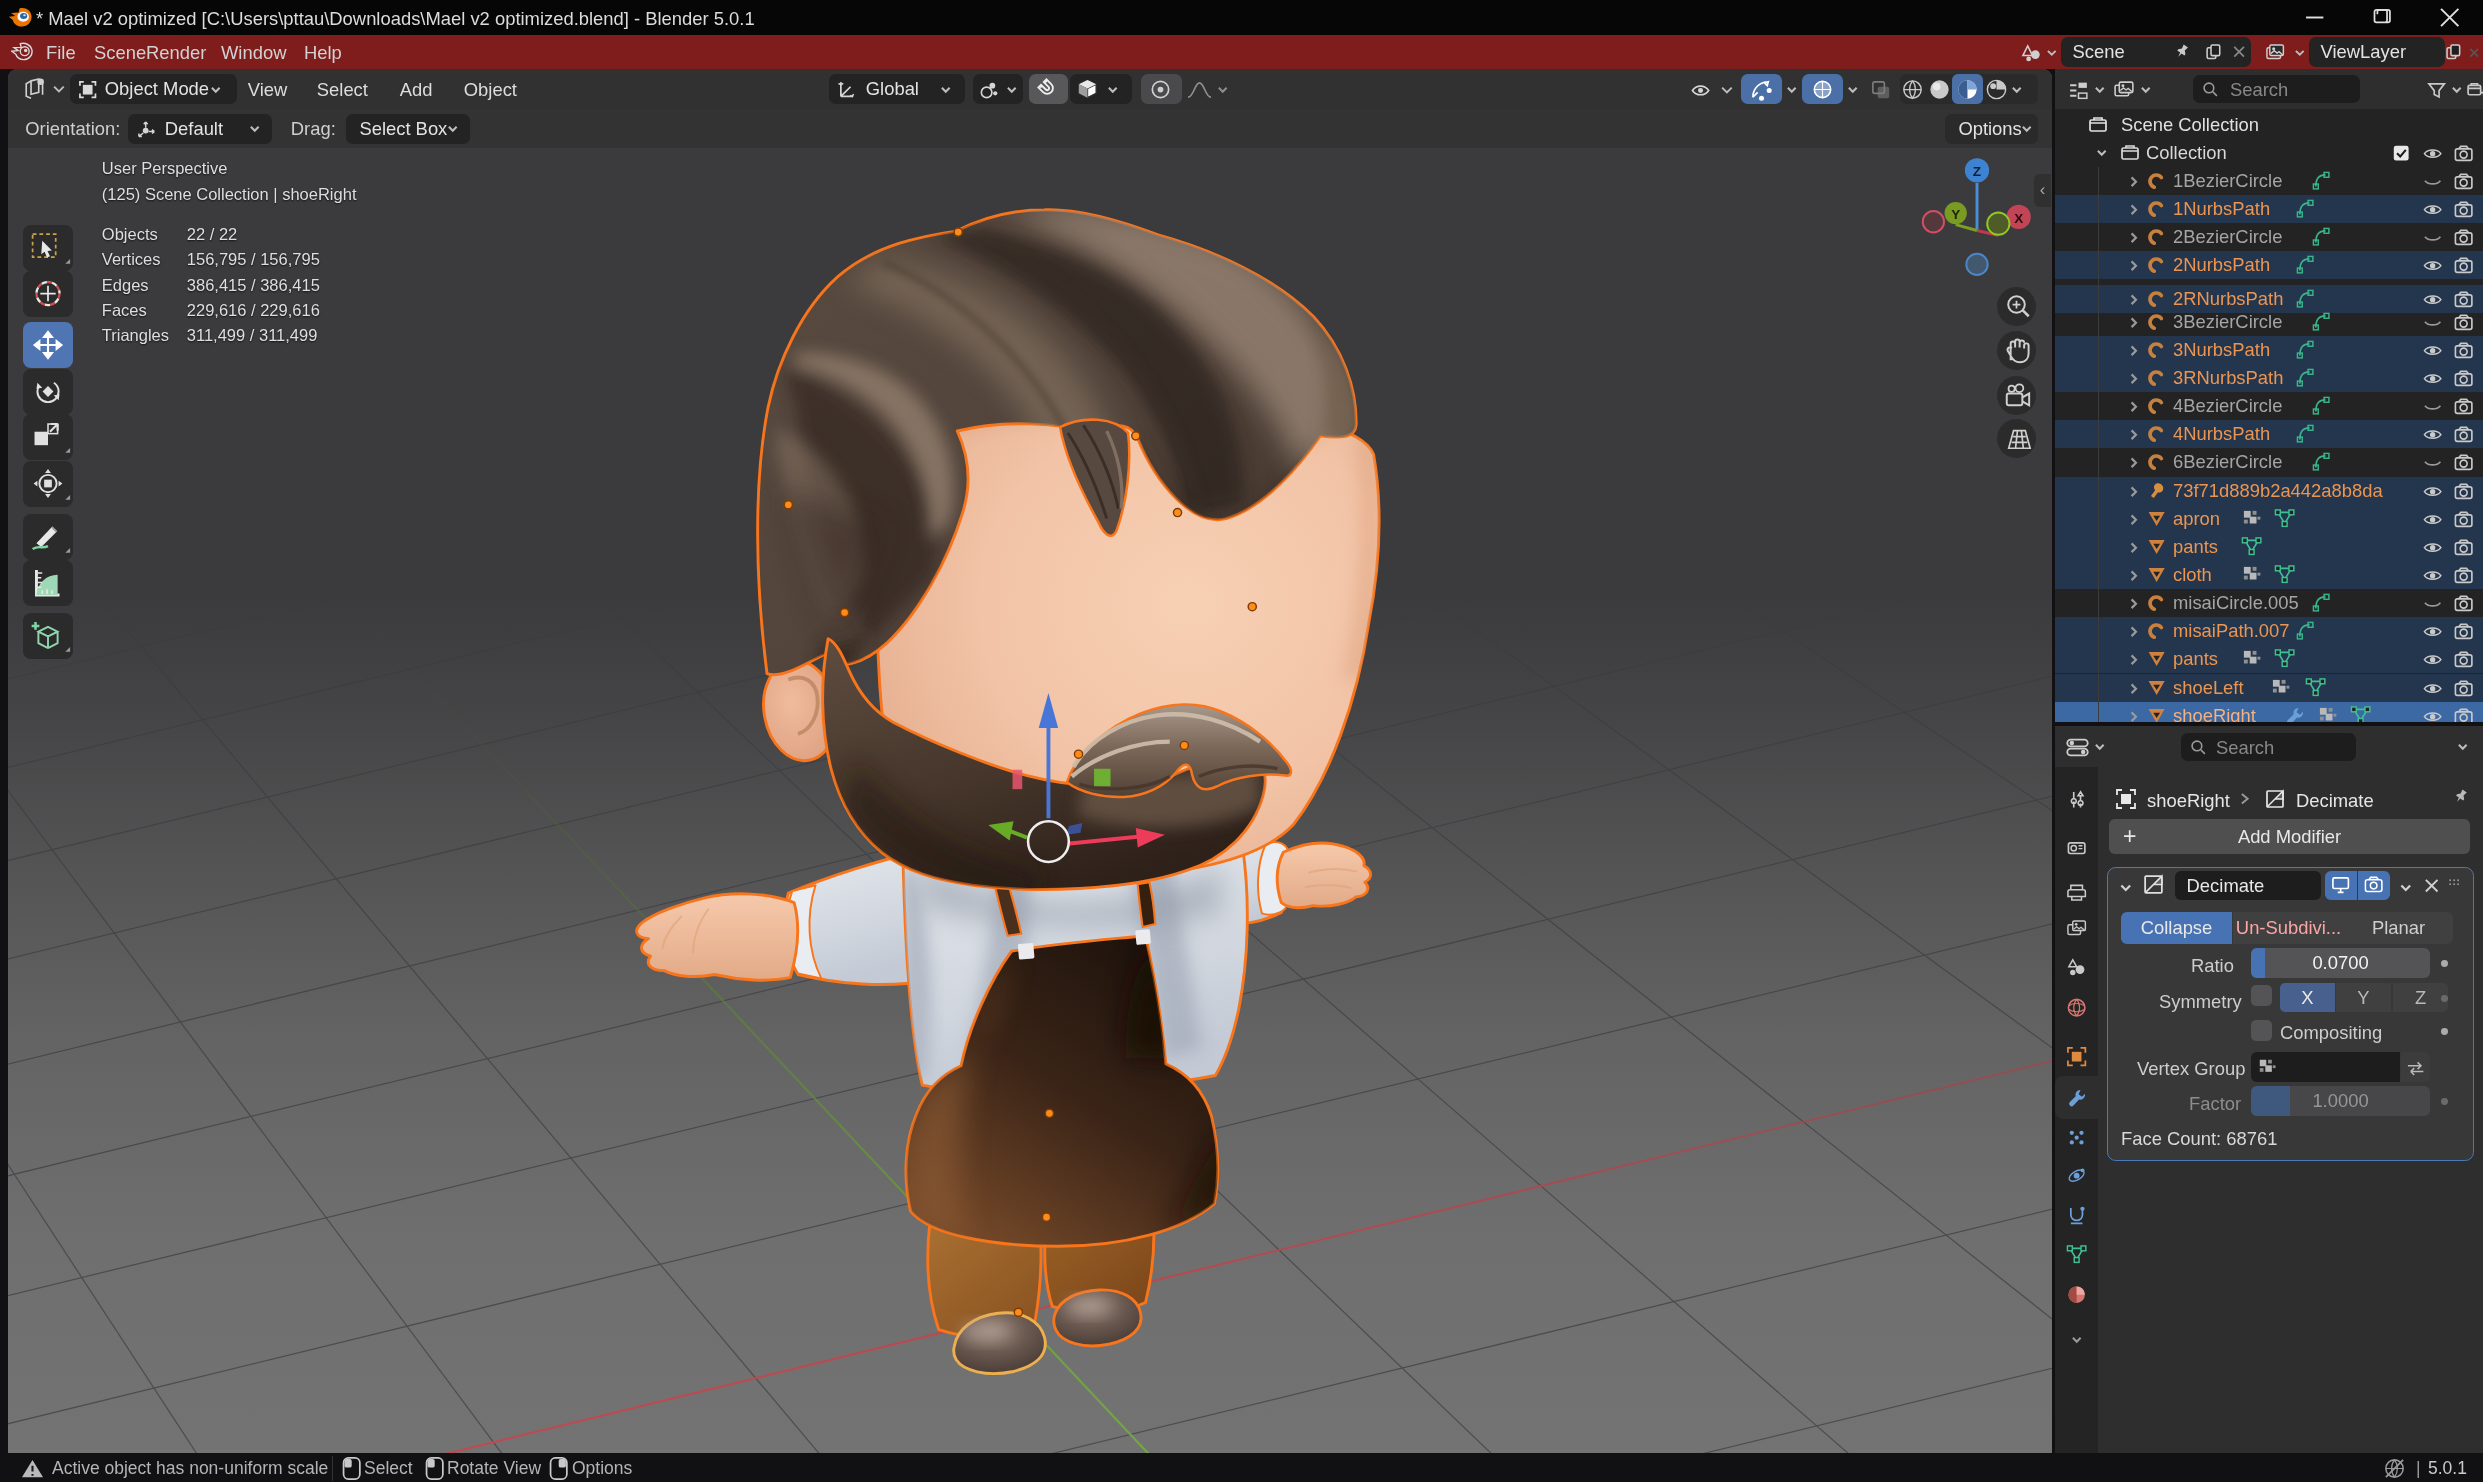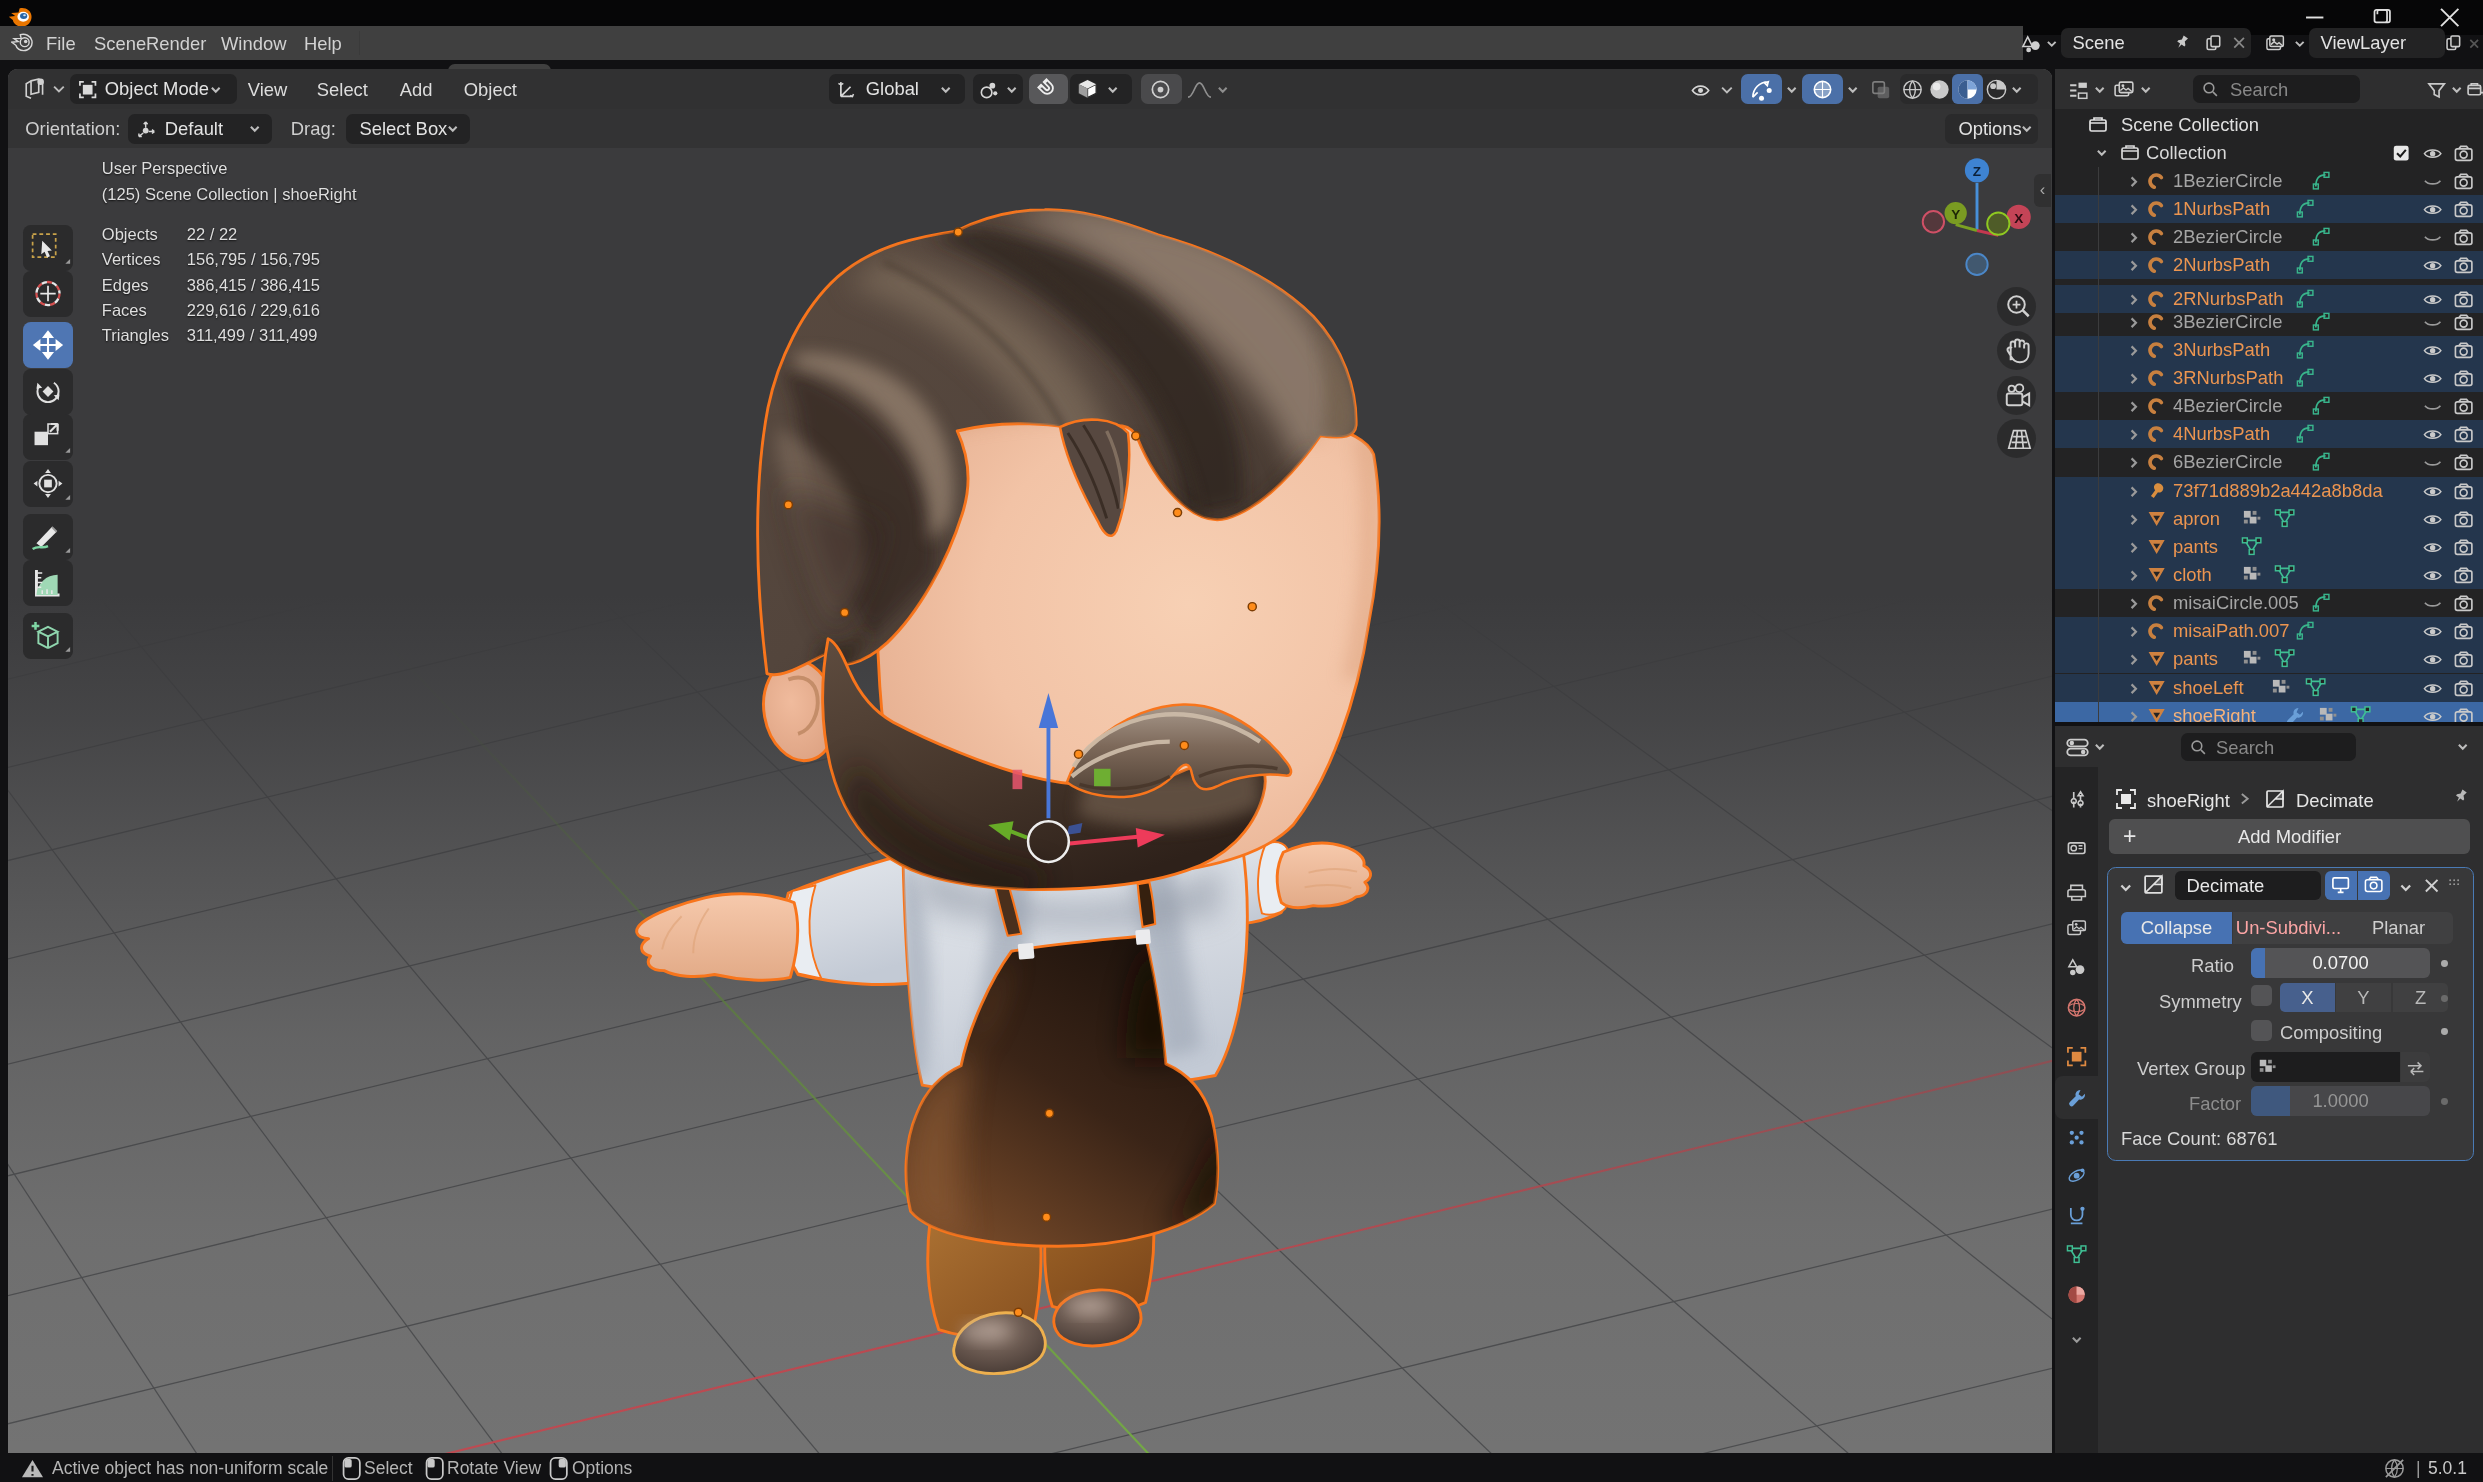--- a/index.html
+++ b/index.html
@@ -1,18 +1,18 @@
 <!DOCTYPE html>
 <html><head><meta charset="utf-8"><style>
 *{margin:0;padding:0;box-sizing:border-box}
 html,body{width:2483px;height:1483px;overflow:hidden;background:#111113;
  font-family:"Liberation Sans",sans-serif;-webkit-font-smoothing:antialiased}
 .abs{position:absolute}
 #titlebar{left:0;top:0;width:2483px;height:35px;background:#060607;color:#dcdcdc;font-size:18.4px}
-#menubar{left:0;top:26px;width:2023px;height:34px;background:#404040;color:#cfcfcf;font-size:18.4px}
+#menubar{left:0;top:35px;width:2483px;height:34px;background:#7f1d1d;color:#cfcfcf;font-size:18.4px}
 .mitem{position:absolute;top:6.8px;color:#d2d2d2}
 #viewport{left:7.8px;top:69px;width:2044px;height:1458px;background:#737373;border-radius:9.7px;overflow:hidden}
 .vhead{position:absolute;left:0;width:2044px;height:40px;background:#313132}
 .pill{position:absolute;height:30px;background:#232324;border-radius:6.8px;color:#e3e3e3;font-size:18.4px;line-height:30px}
 .lbl{position:absolute;font-size:18.4px;color:#cfcfcf}
 .toolbtn{position:absolute;left:15.5px;width:50px;height:46px;background:#2b2b2c;border-radius:7.8px}
 .statline{position:absolute;color:#dfdfdf;font-size:19.4px;text-shadow:0 1px 1.9px rgba(0,0,0,.7);white-space:pre}
 #outliner{left:2055px;top:69px;width:428px;height:653px;background:#232324;overflow:hidden}
 #props{left:2055px;top:726px;width:428px;height:727px;background:#2e2e2f;overflow:hidden}
 #statusbar{left:0;top:1453px;width:2483px;height:30px;background:#111113;color:#b4b4b4;font-size:17.5px}
@@ -25,20 +25,21 @@
 .pbtn{position:absolute;border-radius:5.8px;font-size:18.4px;color:#e8e8e8;text-align:center}
 svg{display:block}
 </style></head><body>
 <div id="titlebar" class="abs">
     <svg class="abs" style="left:7.8px;top:5.8px" width="25" height="23" viewBox="0 0 26 24">
 <path d="M12 2.5 C18 1 24 4.5 24.5 10.5 C25 16.5 20.5 21.5 14.5 21.5 C9.5 21.5 5.8 18.5 5 14.5 L0.8 11.2 L7.5 10.5 L3.2 7.2 L11 6.8 Z" fill="#ea7600"></path>
 <ellipse cx="15.8" cy="11.3" rx="6" ry="5.2" fill="#fff"></ellipse>
       <ellipse cx="16.3" cy="10.4" rx="3.8" ry="3.2" fill="#2a66a5"></ellipse>
 <ellipse cx="17.2" cy="9.6" rx="1.4" ry="1" fill="#cfe3f5"></ellipse>
     </svg>
+    <div class="abs" style="left:36px;top:7.8px">* Mael v2 optimized [C:\Users\pttau\Downloads\Mael v2 optimized.blend] - Blender 5.0.1</div>
     <svg class="abs" style="left:2296px;top:3.9px" width="184" height="27" viewBox="0 0 190 28">
       <line x1="10" y1="14" x2="28" y2="14" stroke="#e0e0e0" stroke-width="2"></line>
       <rect x="81" y="6" width="13" height="13" rx="2" fill="none" stroke="#e0e0e0" stroke-width="1.8"></rect>
       <path d="M84 6 v-2.5 a2 2 0 0 1 2-2 h9 a2 2 0 0 1 2 2 v9 a2 2 0 0 1 -2 2 h-2.5" fill="none" stroke="#e0e0e0" stroke-width="1.8" transform="translate(0,4.5)"></path>
       <path d="M150 5 L168 23 M168 5 L150 23" stroke="#e0e0e0" stroke-width="2"></path>
     </svg>
   </div>
 <div id="menubar" class="abs">
     <svg class="abs" style="left:10.7px;top:5.8px" width="23" height="21.3" viewBox="0 0 26 24">
 <path d="M10.5 3 C16 1.5 22 4 23.5 9.5 C25 15.5 20.5 21 14.5 21 C10 21 6.5 18.5 5.5 15 L1 11.5 L8 10.8 L3.5 7.5 L11.5 7.2 Z" fill="none" stroke="#d8d8d8" stroke-width="1.6"></path>

